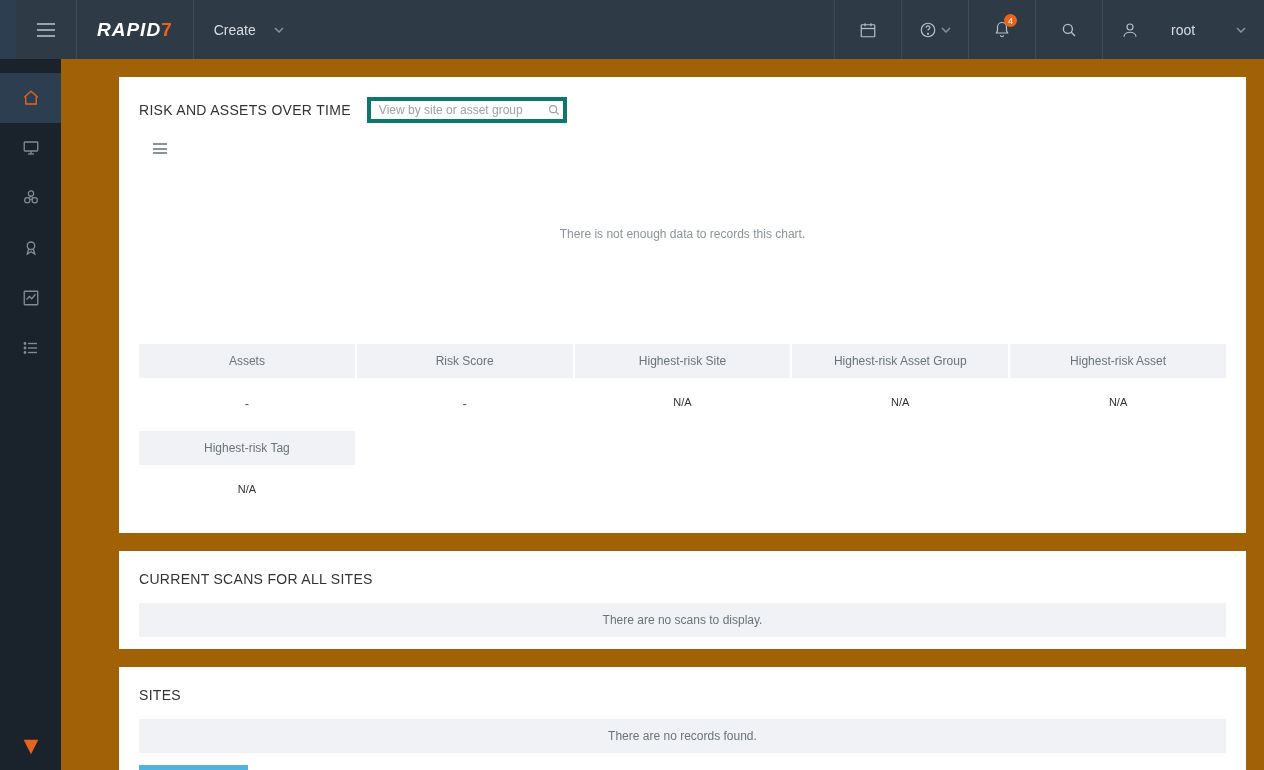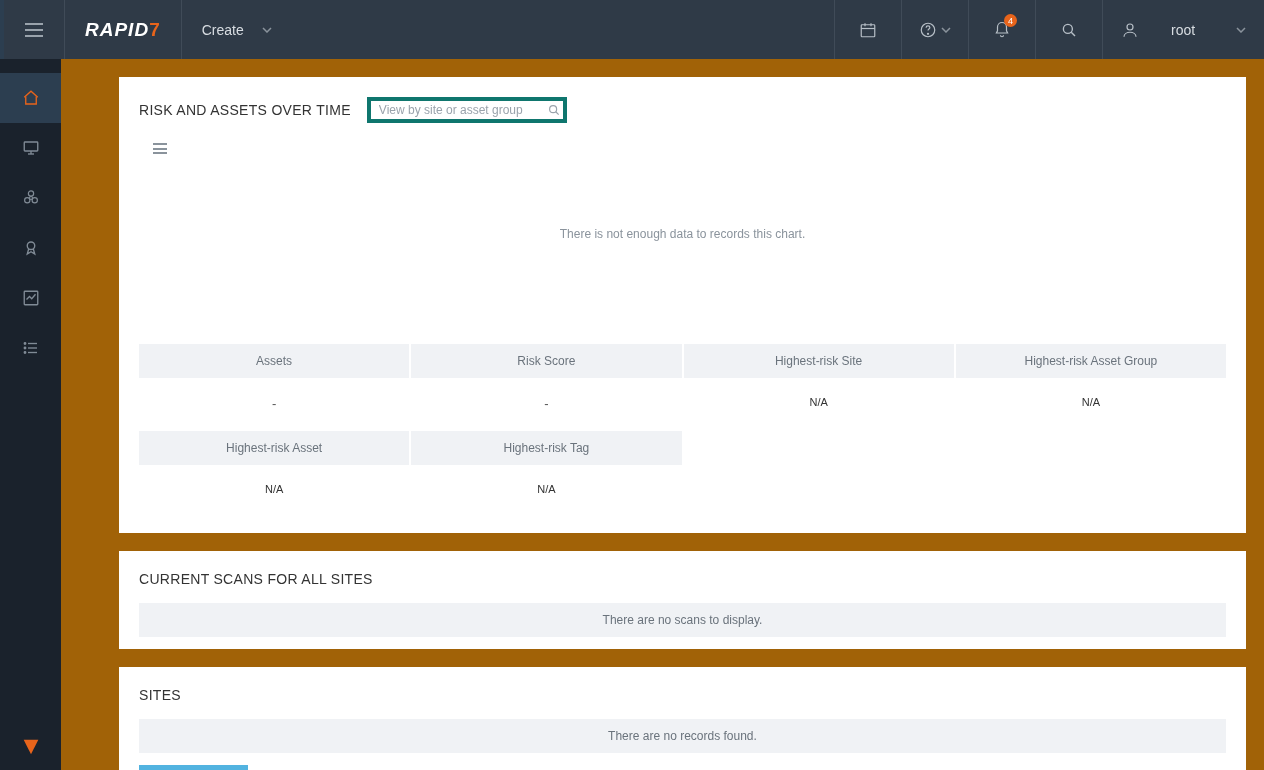--- a/index.html
+++ b/index.html
@@ -8,21 +8,21 @@
       background: #2c3e50;
       width: 1264px;
       height: 770px;
       overflow: hidden;
       color: #333;
     }
 
     
     .top-header {
       position: absolute;
-      top: 0; left: 4px; right: 0;
+      top: 0; left: 16px; right: 0;
       height: 59px;
       background: #2f3a47;
       display: flex;
       align-items: center;
       z-index: 10;
     }
     .hamburger-cell {
       width: 61px;
       height: 59px;
       display: flex;
@@ -176,21 +176,21 @@
       height: 160px;
       display: flex;
       align-items: center;
       justify-content: center;
       font-size: 12px;
       color: #8a939c;
     }
 
     .summary-grid {
       display: grid;
-      grid-template-columns: repeat(4, 1fr);
+      grid-template-columns: repeat(5, 1fr);
       gap: 2px;
       margin-top: 30px;
     }
     .summary-cell {
       display: flex;
       flex-direction: column;
     }
     .summary-head {
       background: #f0f2f5;
       color: #6a737c;

